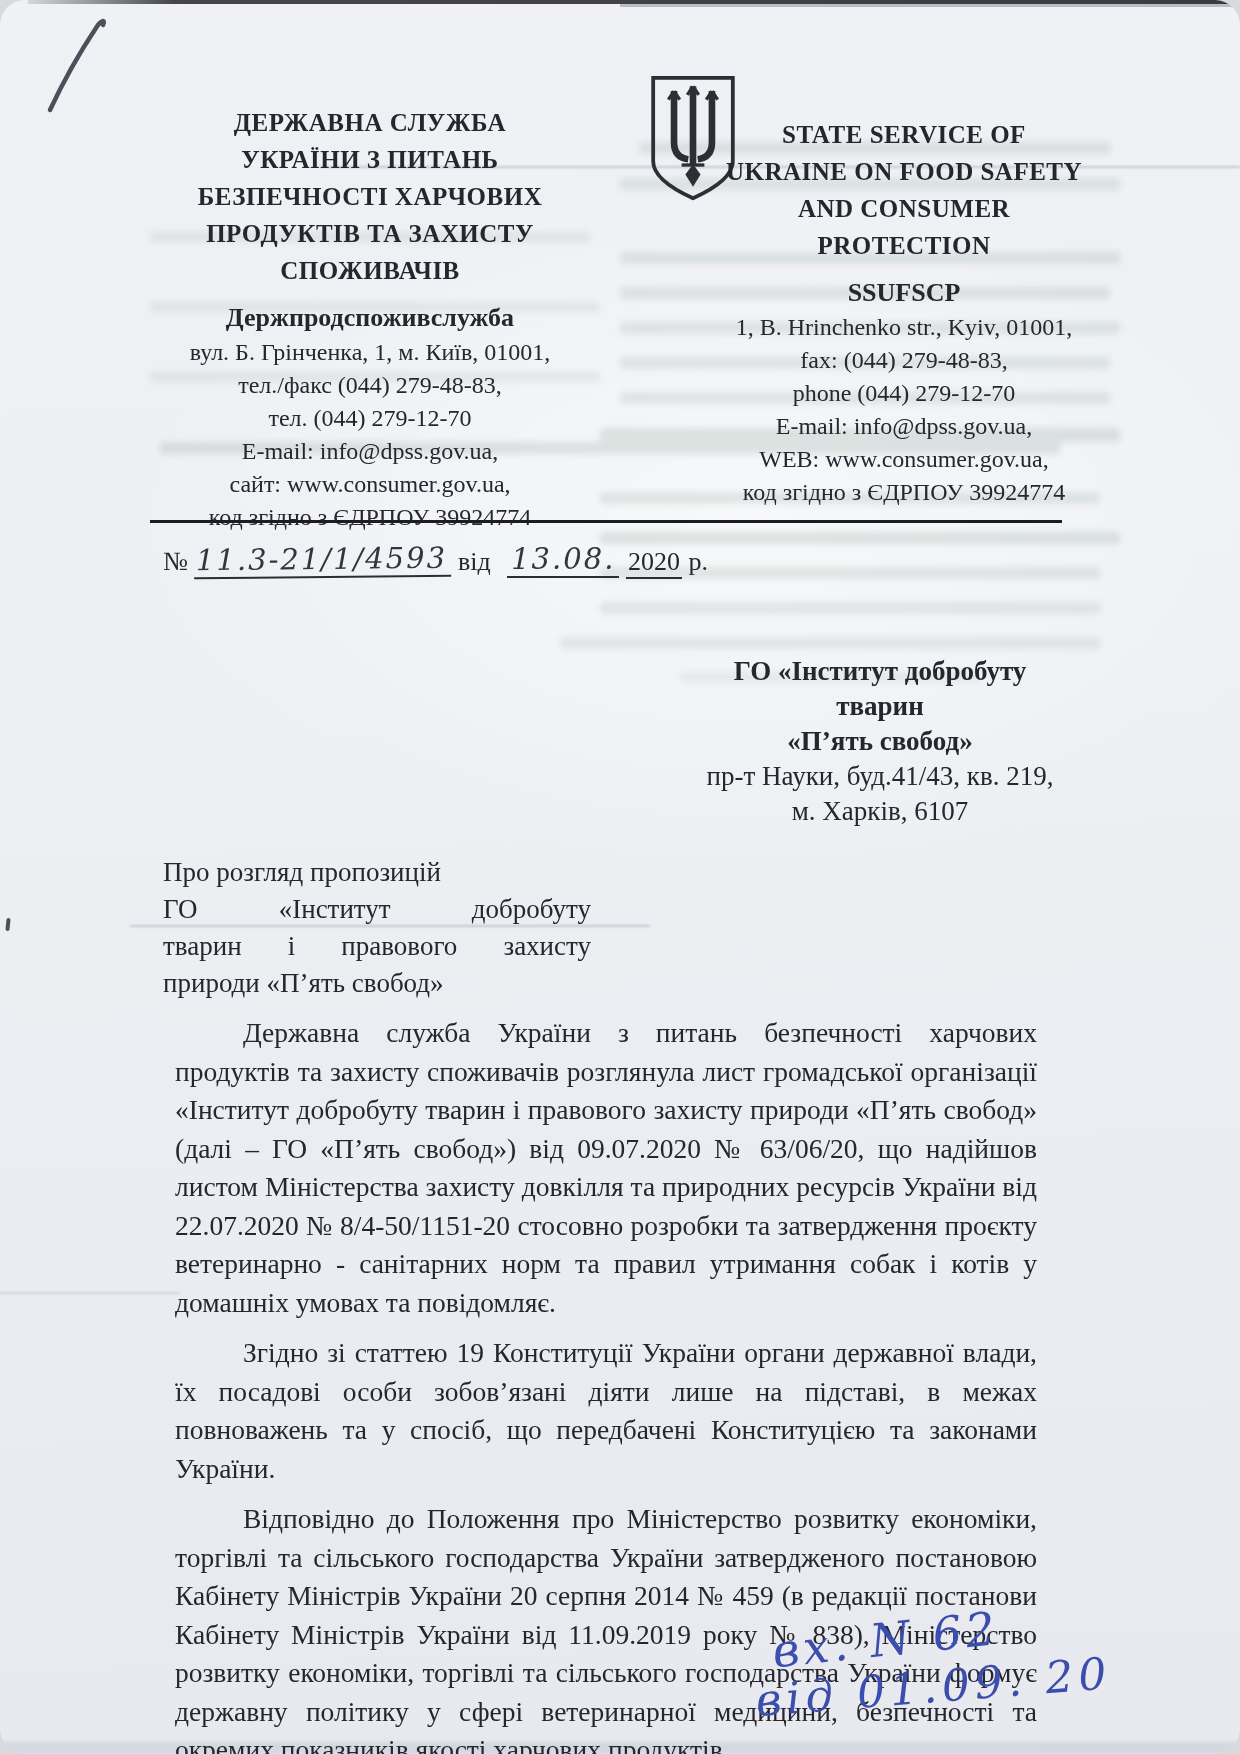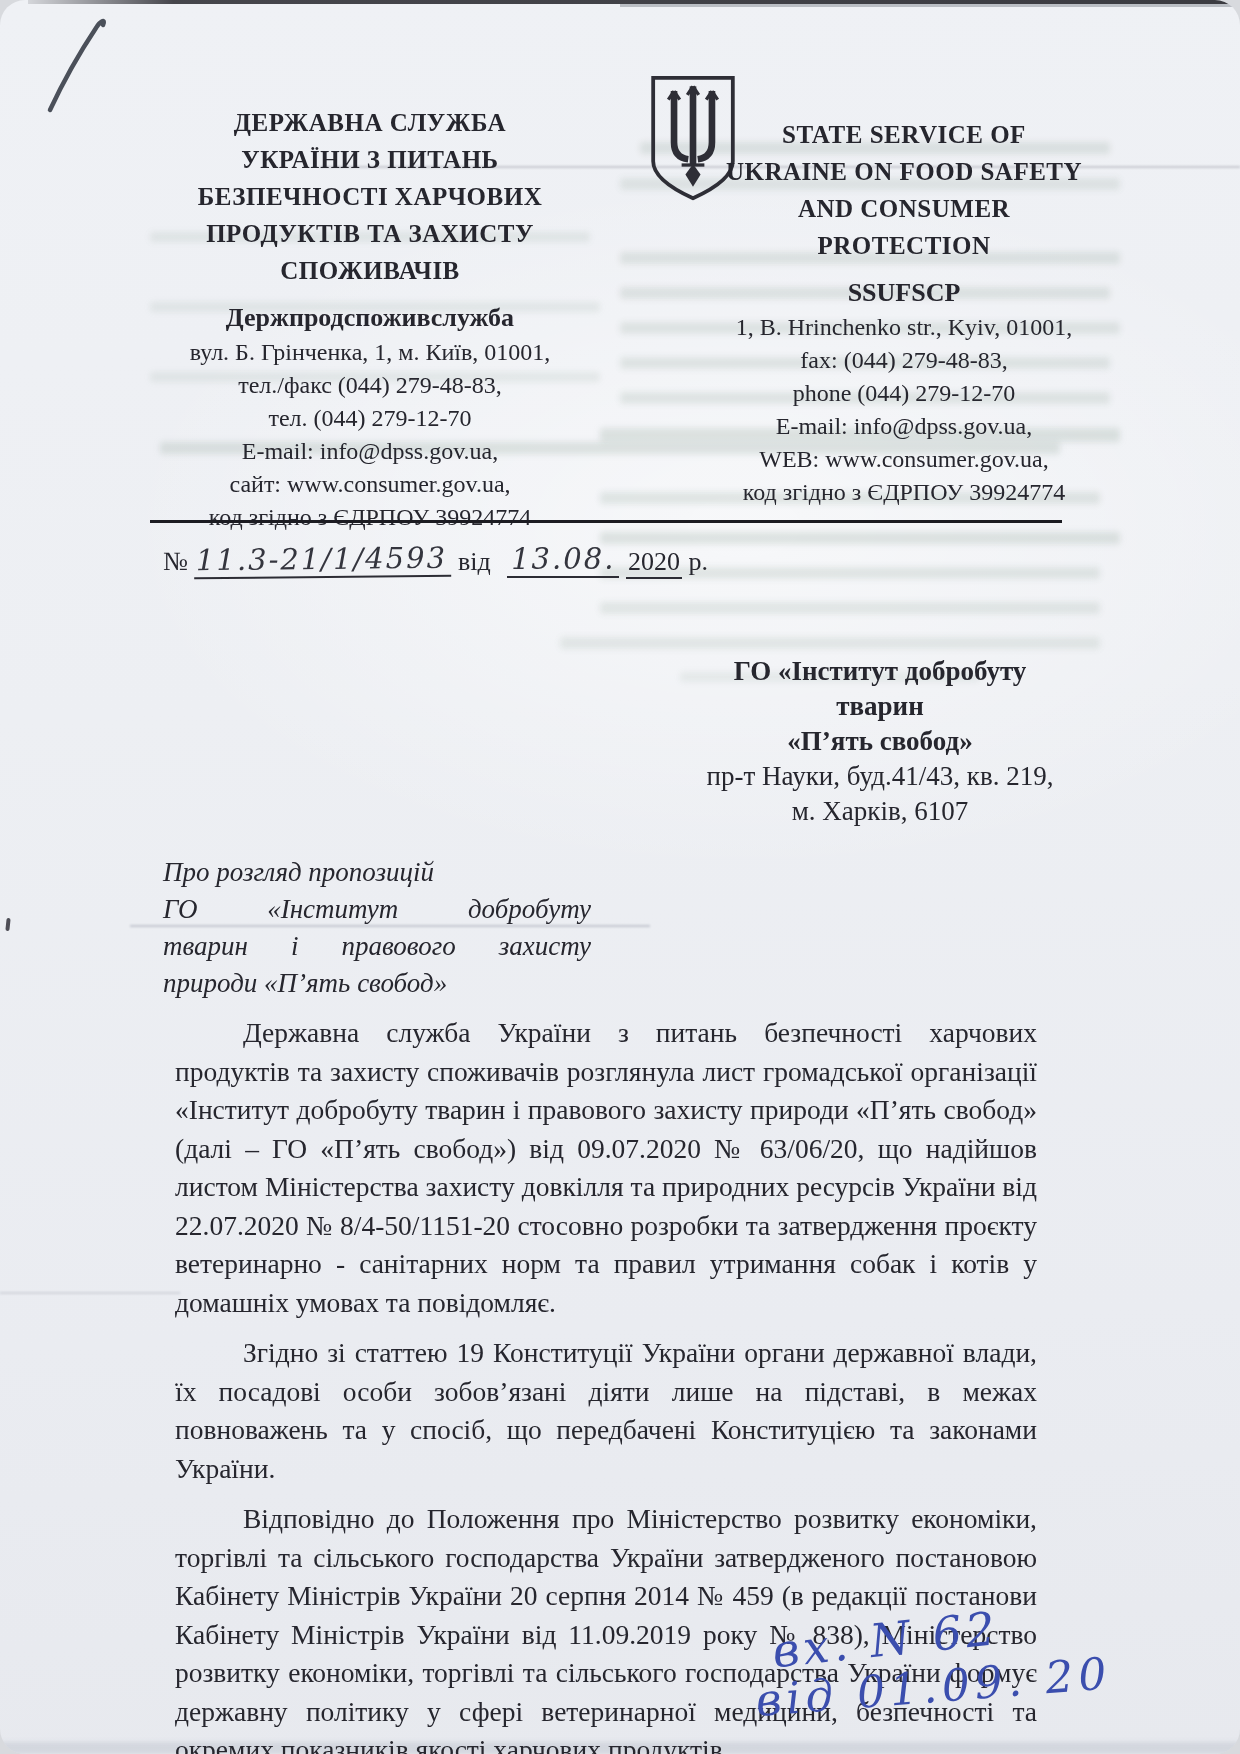--- a/index.html
+++ b/index.html
@@ -38,21 +38,21 @@
   .hw{font-family:"DejaVu Serif","Liberation Serif",serif;font-style:italic;color:#34353e;letter-spacing:2px;}
   .ref-hw-num{display:inline-block;min-width:170px;border-bottom:2px solid #2c2c34;font-size:29px;transform:translateY(-1px) rotate(-.6deg);padding:0 4px 0 2px;}
   .ref-hw-date{display:inline-block;min-width:104px;border-bottom:2px solid #2c2c34;font-size:29px;transform:translateY(-1px);padding:0 4px;margin-left:10px;}
   .ref-year{display:inline-block;border-bottom:2px solid #2c2c34;padding:0 2px;}
 
   
   .recipient{position:absolute;left:700px;top:654px;width:360px;font-size:27px;line-height:35px;text-align:center;}
   .recipient .b{font-weight:bold;}
 
   
-  .subject{position:absolute;left:163px;top:854px;width:428px;font-style:italic;font-size:27px;line-height:37px;}
+  .subject{position:absolute;left:163px;top:854px;width:428px;font-size:27px;line-height:37px;}
   .subject .just{text-align:justify;text-align-last:justify;}
 
   
   .body-text{position:absolute;left:163px;top:1002px;width:886px;font-size:27.5px;line-height:38.5px;text-align:justify;}
   .body-text p{margin:12px;text-indent:68px;}
 
   
   .note{position:absolute;left:748px;top:1628px;width:420px;transform:rotate(-6deg);transform-origin:left top;}
   .note-line1{font-family:"DejaVu Serif","Liberation Serif",serif;font-style:italic;font-size:46px;letter-spacing:4px;line-height:52px;margin-left:22px;}
   .note-line2{font-family:"DejaVu Serif","Liberation Serif",serif;font-style:italic;font-size:44px;letter-spacing:5px;line-height:50px;margin-top:2px;transform:rotate(1.5deg);}

